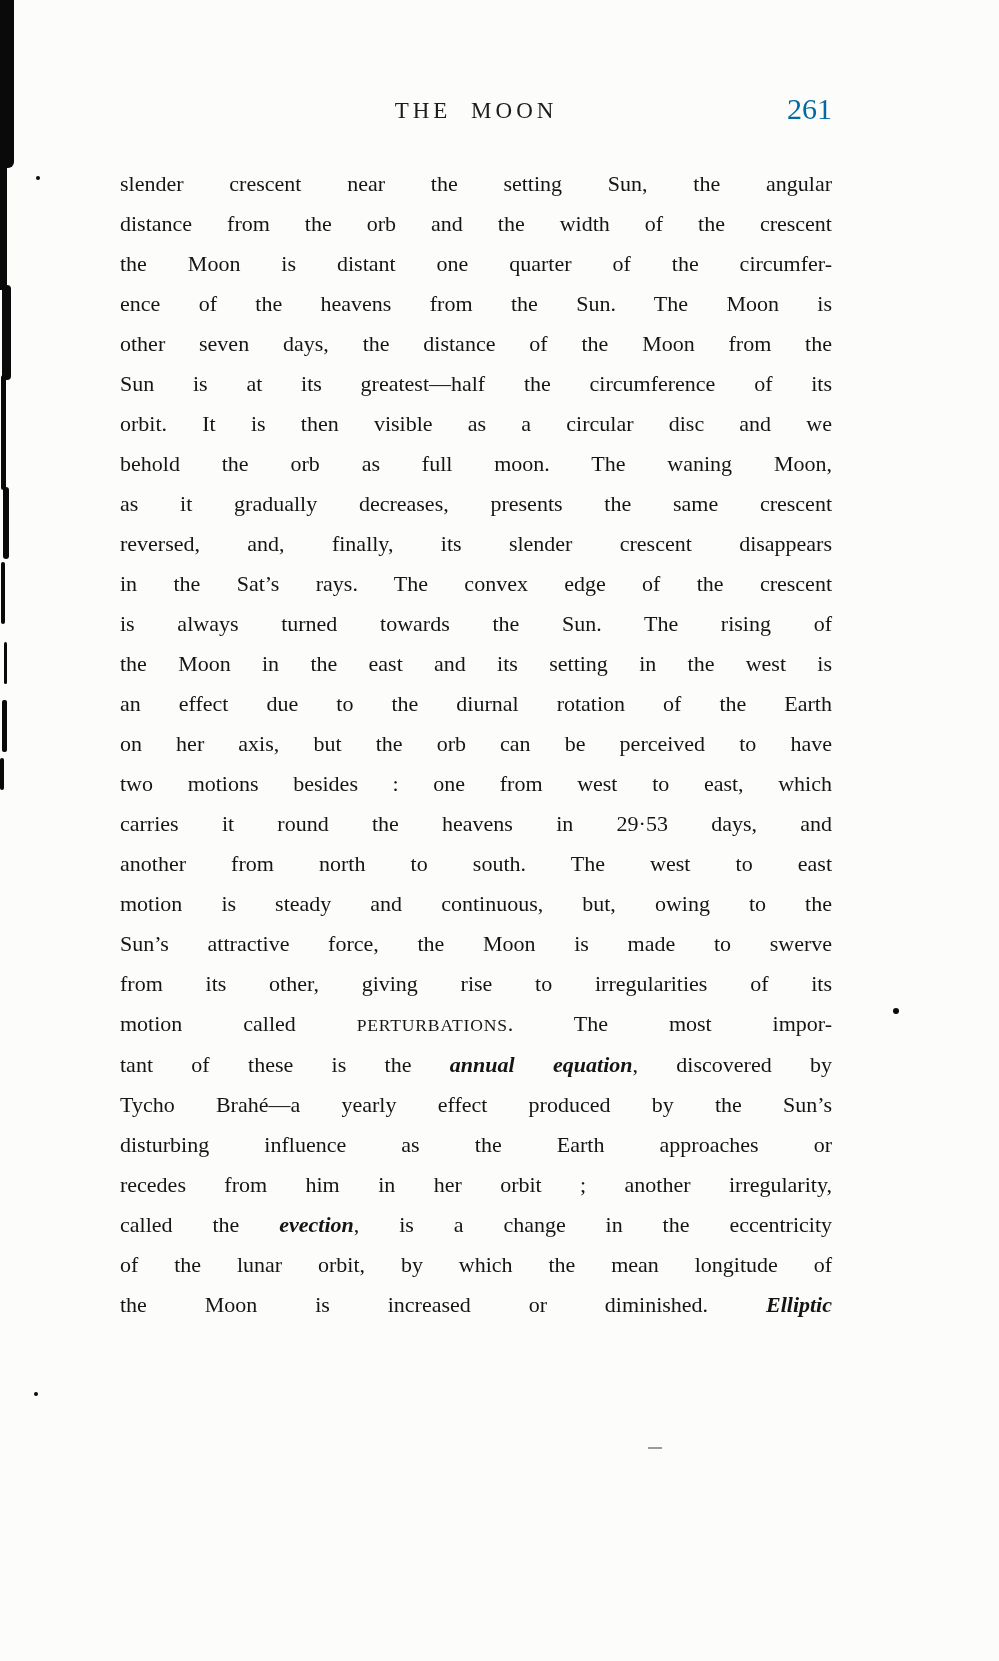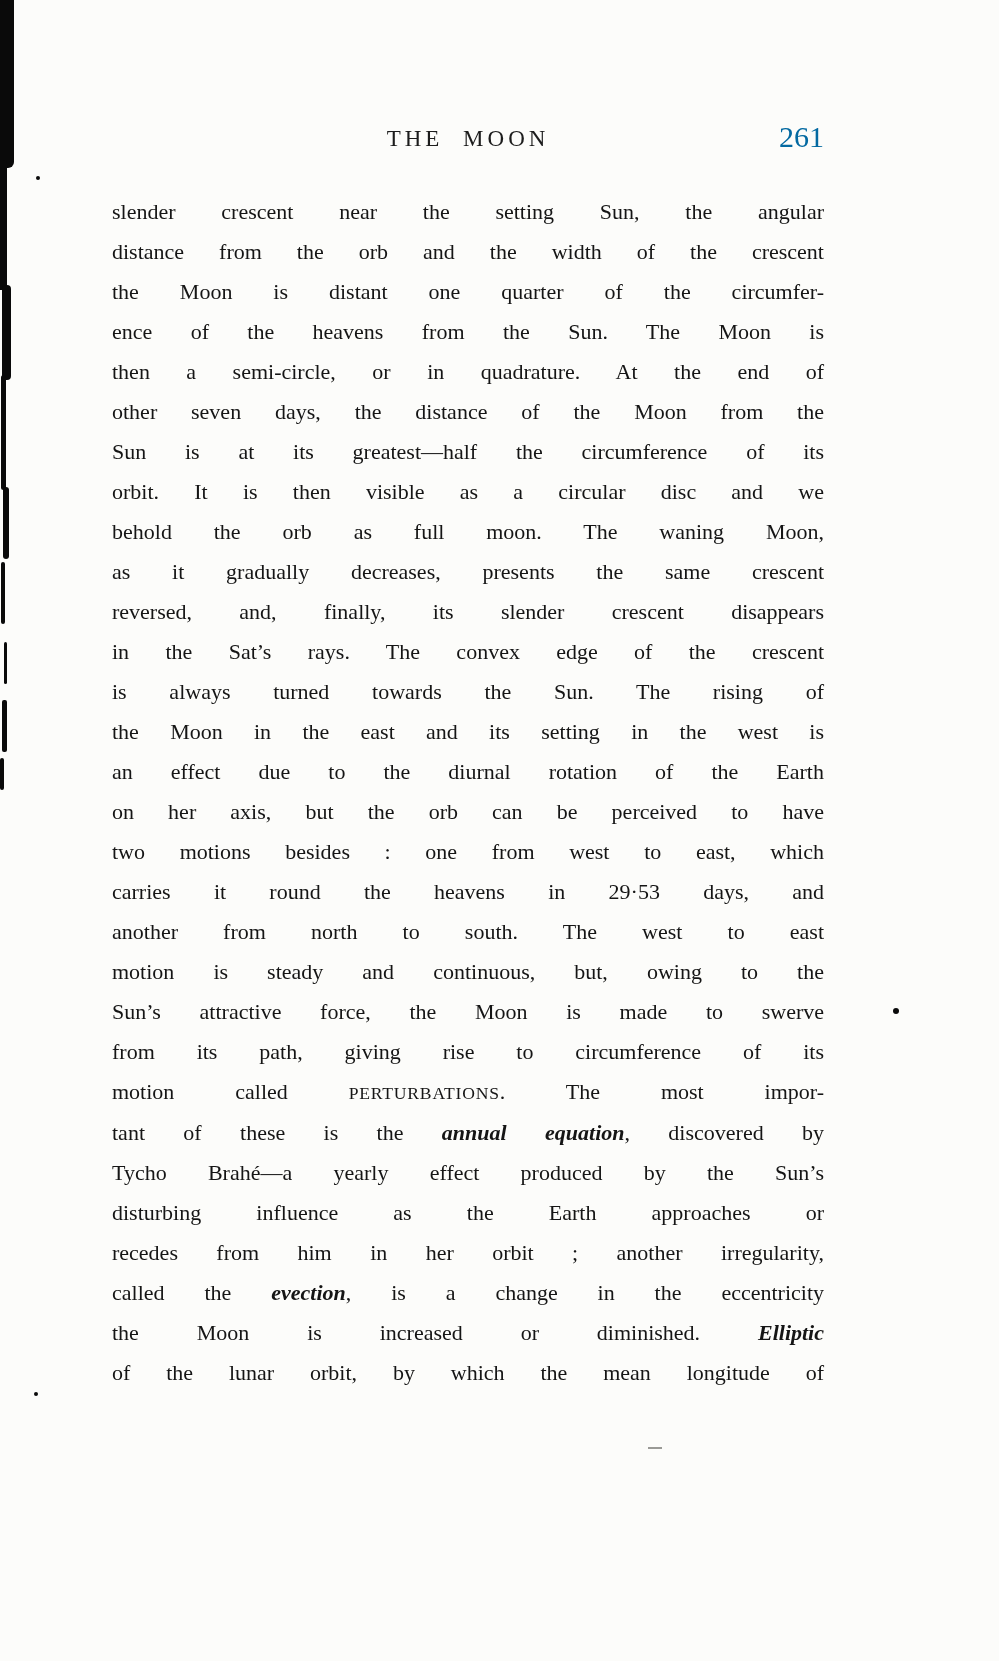--- a/index.html
+++ b/index.html
@@ -11,24 +11,23 @@
     position: relative;
     width: 999px;
     height: 1661px;
     background: var(--paper, #fcfcfa);
     overflow: hidden;
     font-family: "Liberation Serif", "DejaVu Serif", serif;
     color: var(--ink, #151515);
   }
   .content {
     position: absolute;
-    left: 112px;
+    left: 120px;
     top: 92px;
     width: 712px;
-    margin-top: 28px;
   }
   .running-head {
     position: relative;
     height: 46px;
     margin-bottom: 26px;
   }
   .head-title {
     position: absolute;
     left: 0;
     right: 0;
@@ -97,42 +96,41 @@
   <div class="content">
     <div class="running-head">
       <span class="head-title">THE MOON</span>
       <span class="page-num">261</span>
     </div>
     <div class="body-text">
         <div class="line"><span>slender crescent near the setting Sun, the angular</span></div>
         <div class="line"><span>distance from the orb and the width of the crescent</span></div>
         <div class="line"><span>the Moon is distant one quarter of the circumfer-</span></div>
         <div class="line"><span>ence of the heavens from the Sun. The Moon is</span></div>
-        <div class="line"><span>then a semi-circle, or in quadrature. At the end of</span></div>
         <div class="line"><span>other seven days, the distance of the Moon from the</span></div>
         <div class="line"><span>Sun is at its greatest—half the circumference of its</span></div>
         <div class="line"><span>orbit. It is then visible as a circular disc and we</span></div>
         <div class="line"><span>behold the orb as full moon. The waning Moon,</span></div>
         <div class="line"><span>as it gradually decreases, presents the same crescent</span></div>
         <div class="line"><span>reversed, and, finally, its slender crescent disappears</span></div>
         <div class="line"><span>in the Sat’s rays. The convex edge of the crescent</span></div>
         <div class="line"><span>is always turned towards the Sun. The rising of</span></div>
         <div class="line"><span>the Moon in the east and its setting in the west is</span></div>
         <div class="line"><span>an effect due to the diurnal rotation of the Earth</span></div>
         <div class="line"><span>on her axis, but the orb can be perceived to have</span></div>
         <div class="line"><span>two motions besides : one from west to east, which</span></div>
         <div class="line"><span>carries it round the heavens in 29·53 days, and</span></div>
         <div class="line"><span>another from north to south. The west to east</span></div>
         <div class="line"><span>motion is steady and continuous, but, owing to the</span></div>
         <div class="line"><span>Sun’s attractive force, the Moon is made to swerve</span></div>
-        <div class="line"><span>from its path, giving rise to circumference of its</span></div>
+        <div class="line"><span>from its other, giving rise to irregularities of its</span></div>
         <div class="line"><span>motion called </span><span class="sc">PERTURBATIONS</span><span>. The most impor-</span></div>
         <div class="line"><span>tant of these is the </span><span class="it">annual equation</span><span>, discovered by</span></div>
         <div class="line"><span>Tycho Brahé—a yearly effect produced by the Sun’s</span></div>
         <div class="line"><span>disturbing influence as the Earth approaches or</span></div>
         <div class="line"><span>recedes from him in her orbit ; another irregularity,</span></div>
         <div class="line"><span>called the </span><span class="it">evection</span><span>, is a change in the eccentricity</span></div>
+        <div class="line"><span>of the lunar orbit, by which the mean longitude of</span></div>
         <div class="line"><span>the Moon is increased or diminished. </span><span class="it">Elliptic</span></div>
-        <div class="line"><span>of the lunar orbit, by which the mean longitude of</span></div>
       </div>
   </div>
 
 </div>
 
 </body></html>

